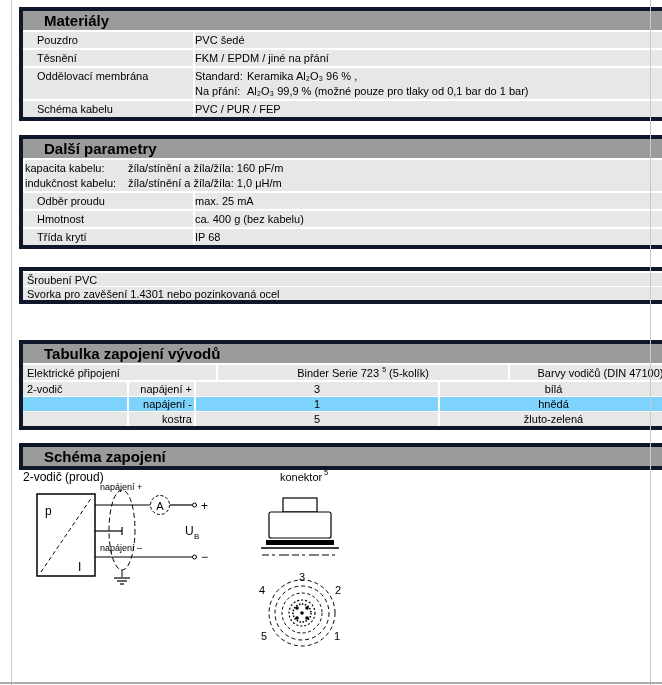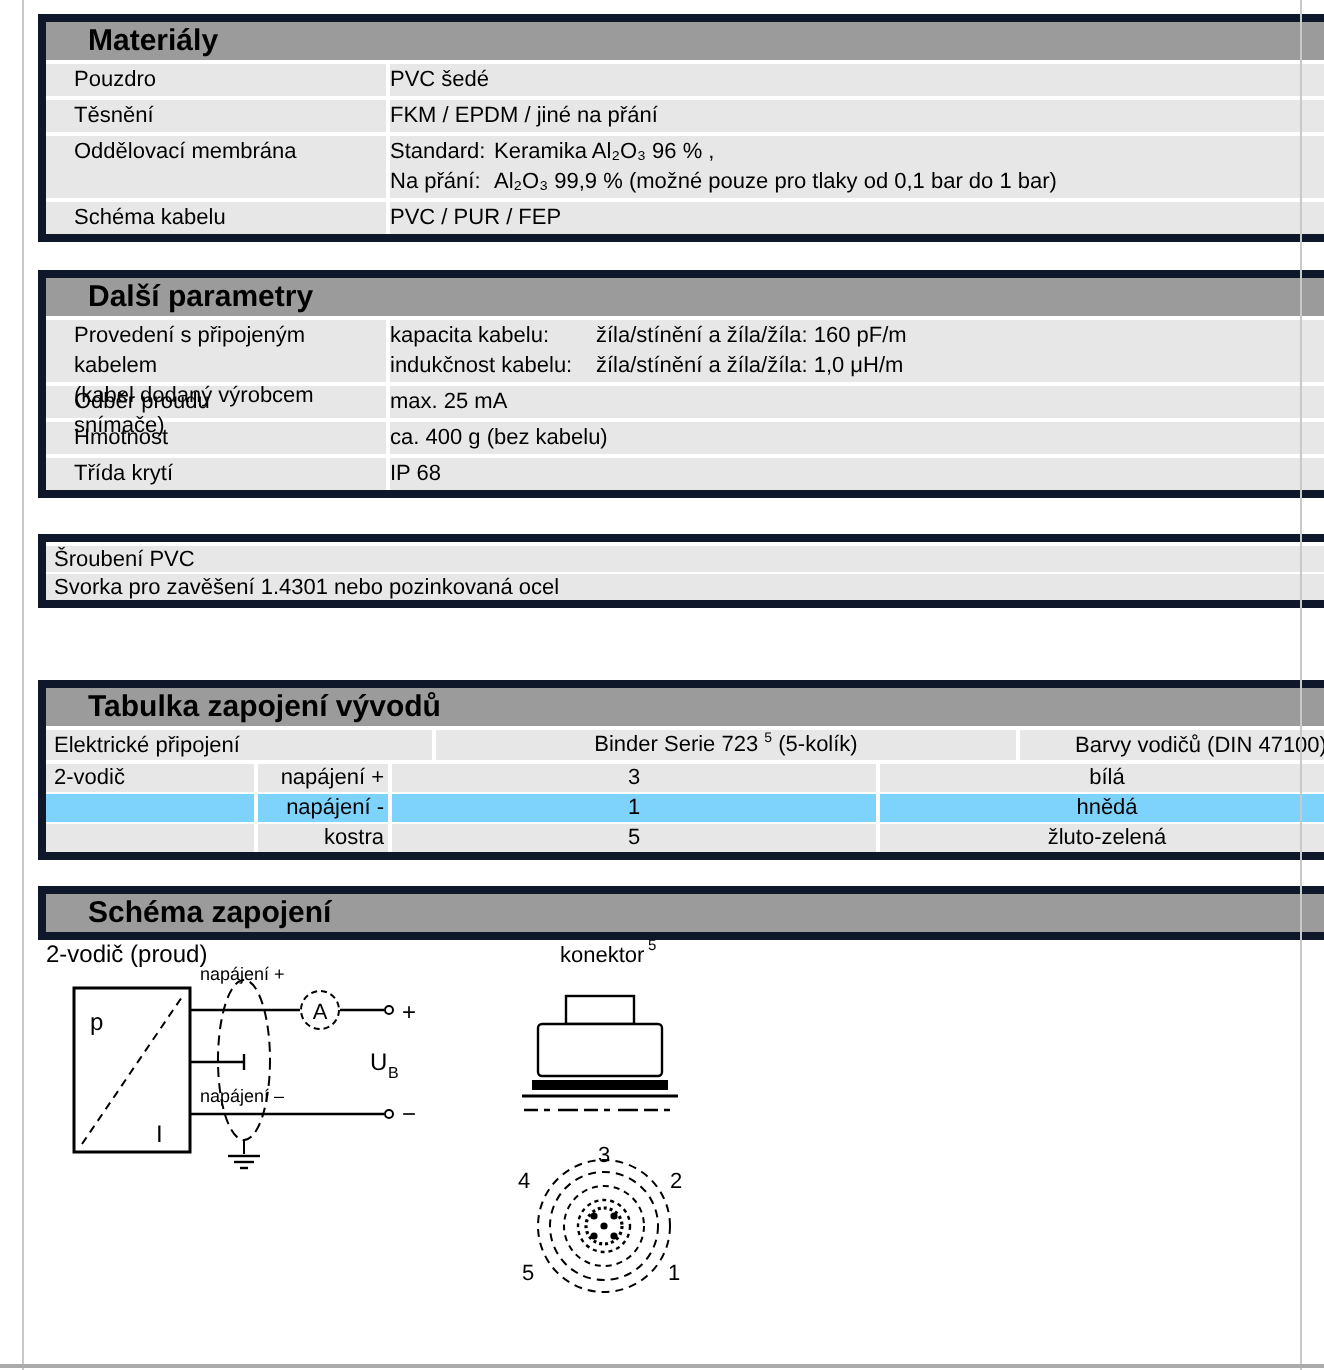--- a/index.html
+++ b/index.html
@@ -74,24 +74,20 @@
     <div class="row h16">
       <div class="lc">Schéma kabelu</div>
       <div class="sep"></div>
       <div class="vc">PVC / PUR / FEP</div>
     </div>
   </section>
 
   <section class="tbl" style="top:135px">
     <div class="hdr">Další parametry</div>
     <div class="row h31">
-      <div class="lc twoline">
-        <div>Provedení s připojeným kabelem</div>
-        <div>(kabel dodaný výrobcem snímače)</div>
-      </div>
       <div class="sep"></div>
       <div class="vc twoline">
         <div><span class="subk2">kapacita kabelu:</span><span>žíla/stínění a žíla/žíla: 160 pF/m</span></div>
         <div><span class="subk2">indukčnost kabelu:</span><span>žíla/stínění a žíla/žíla: 1,0 μH/m</span></div>
       </div>
     </div>
     <div class="row h16">
       <div class="lc">Odběr proudu</div>
       <div class="sep"></div>
       <div class="vc">max. 25 mA</div>

